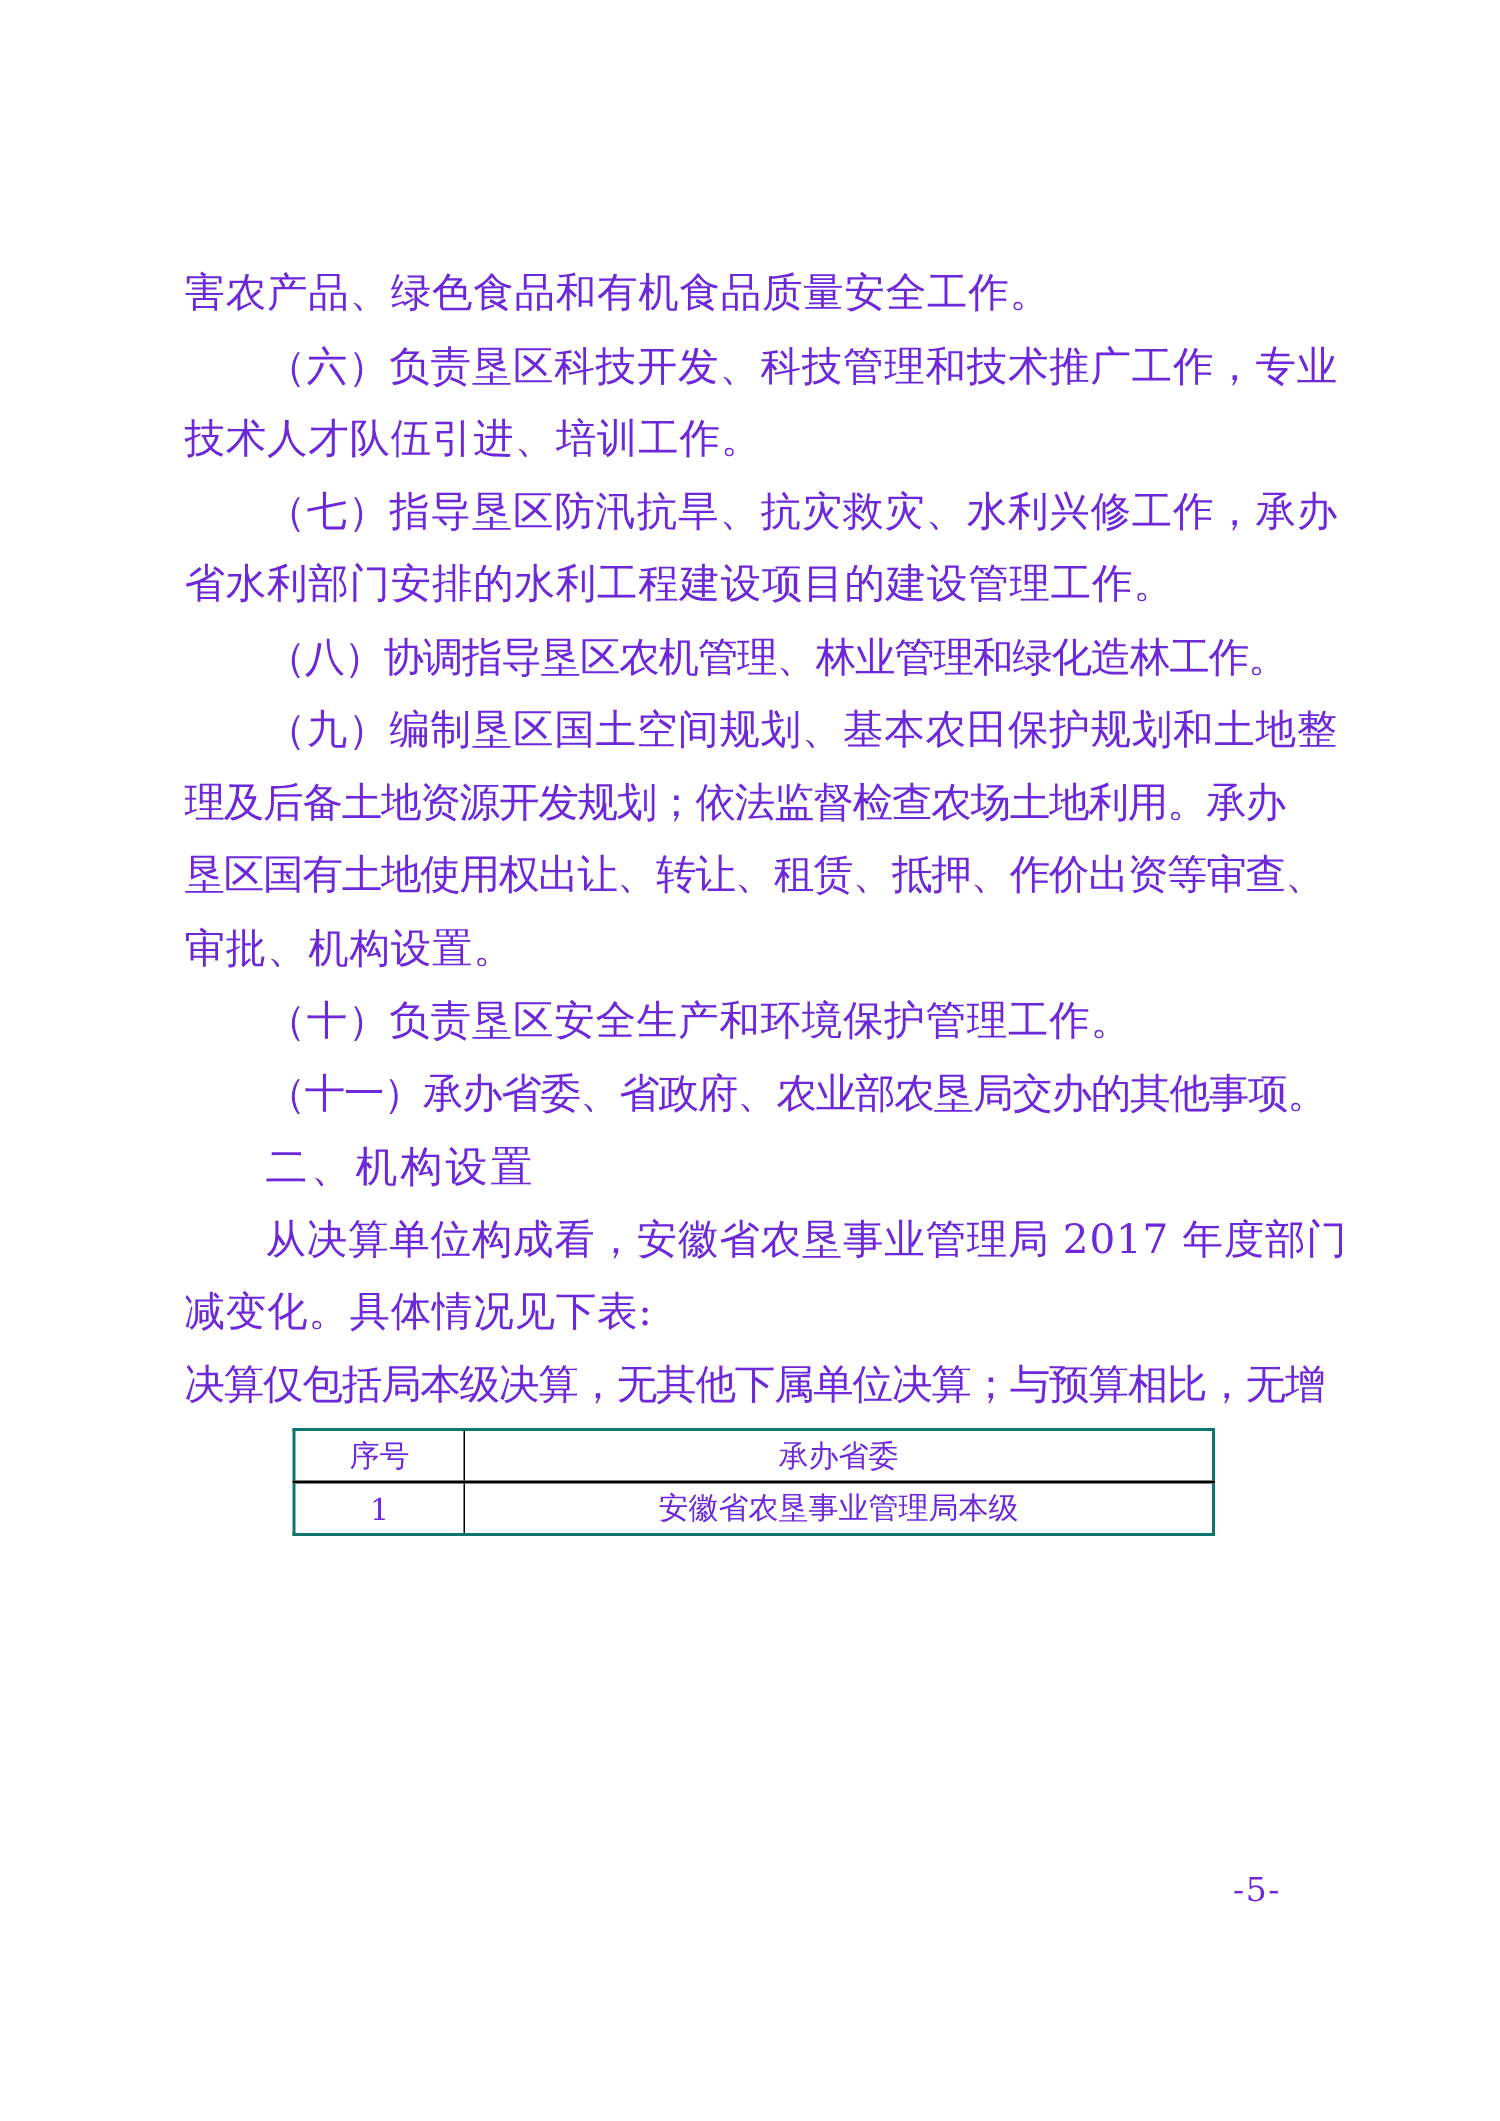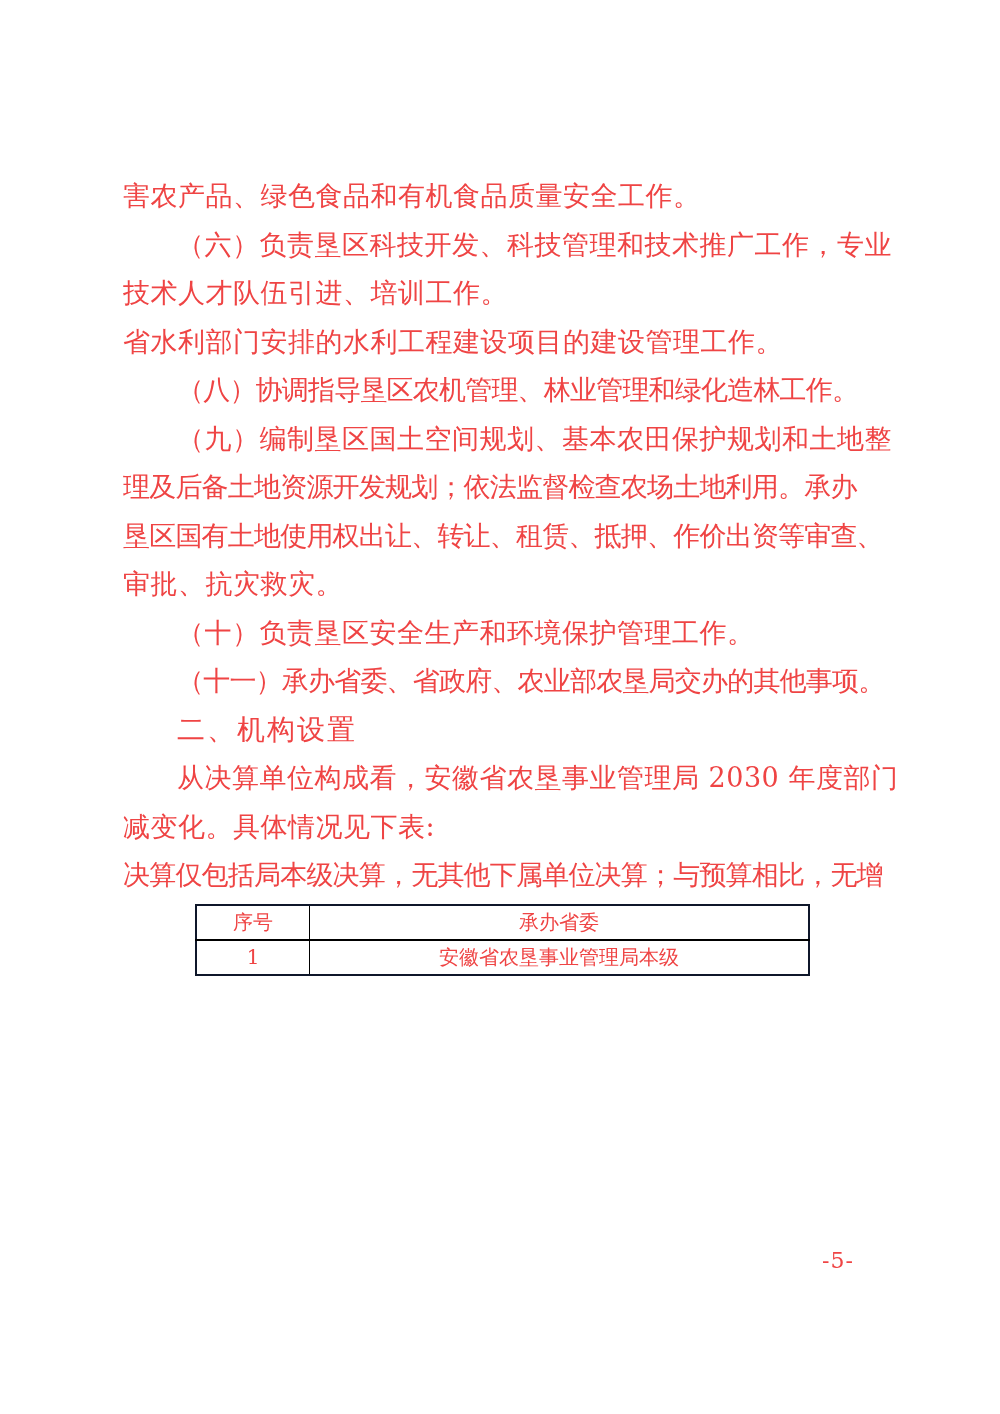--- a/index.html
+++ b/index.html
@@ -5,21 +5,21 @@
   html, body {
     margin: 0;
     padding: 0;
     background: #ffffff;
   }
   .page {
     position: relative;
     width: 1000px;
     height: 1414px;
     background: #ffffff;
-    color: #ef4444;
+    color: #6d28d9;
     overflow: hidden;
     font-family: "DejaVu Serif", serif;
   }
   .content {
     position: absolute;
     left: 123px;
     top: 172px;
     width: 754px;
   }
   .line {
@@ -42,21 +42,21 @@
     font-size: 28px;
     line-height: 48.5px;
     height: 48.5px;
     text-indent: 54px;
     letter-spacing: 2px;
   }
   .unit-table {
     border-collapse: collapse;
     table-layout: fixed;
     margin: 4px 0 16px 72px;
-    border: 2px solid #0f172a;
+    border: 2px solid #0f766e;
   }
   .unit-table th,
   .unit-table td {
     border: 1px solid #000000;
     font-weight: normal;
     font-size: 20px;
     text-align: center;
     vertical-align: middle;
     height: 33px;
     padding: 0;
@@ -78,32 +78,33 @@
 </style>
 </head>
 <body>
 
 <div class="page">
   <div class="content">
 
     <div class="line">害农产品、绿色食品和有机食品质量安全工作。</div>
     <div class="line indent">（六）负责垦区科技开发、科技管理和技术推广工作，专业</div>
     <div class="line">技术人才队伍引进、培训工作。</div>
+    <div class="line indent">（七）指导垦区防汛抗旱、抗灾救灾、水利兴修工作，承办</div>
     <div class="line">省水利部门安排的水利工程建设项目的建设管理工作。</div>
     <div class="line indent tight">（八）协调指导垦区农机管理、林业管理和绿化造林工作。</div>
     <div class="line indent">（九）编制垦区国土空间规划、基本农田保护规划和土地整</div>
     <div class="line tight">理及后备土地资源开发规划；依法监督检查农场土地利用。承办</div>
     <div class="line tight">垦区国有土地使用权出让、转让、租赁、抵押、作价出资等审查、</div>
-    <div class="line">审批、抗灾救灾。</div>
+    <div class="line">审批、机构设置。</div>
     <div class="line indent">（十）负责垦区安全生产和环境保护管理工作。</div>
     <div class="line indent tight">（十一）承办省委、省政府、农业部农垦局交办的其他事项。</div>
 
     <h2 class="section-heading">二、机构设置</h2>
 
-    <div class="line indent">从决算单位构成看，安徽省农垦事业管理局 2030 年度部门</div>
+    <div class="line indent">从决算单位构成看，安徽省农垦事业管理局 2017 年度部门</div>
     <div class="line">减变化。具体情况见下表:</div>
     <div class="line tight">决算仅包括局本级决算，无其他下属单位决算；与预算相比，无增</div>
 
     <table class="unit-table">
       <thead>
         <tr>
           <th class="col-seq">序号</th>
           <th class="col-name">承办省委</th>
         </tr>
       </thead>

